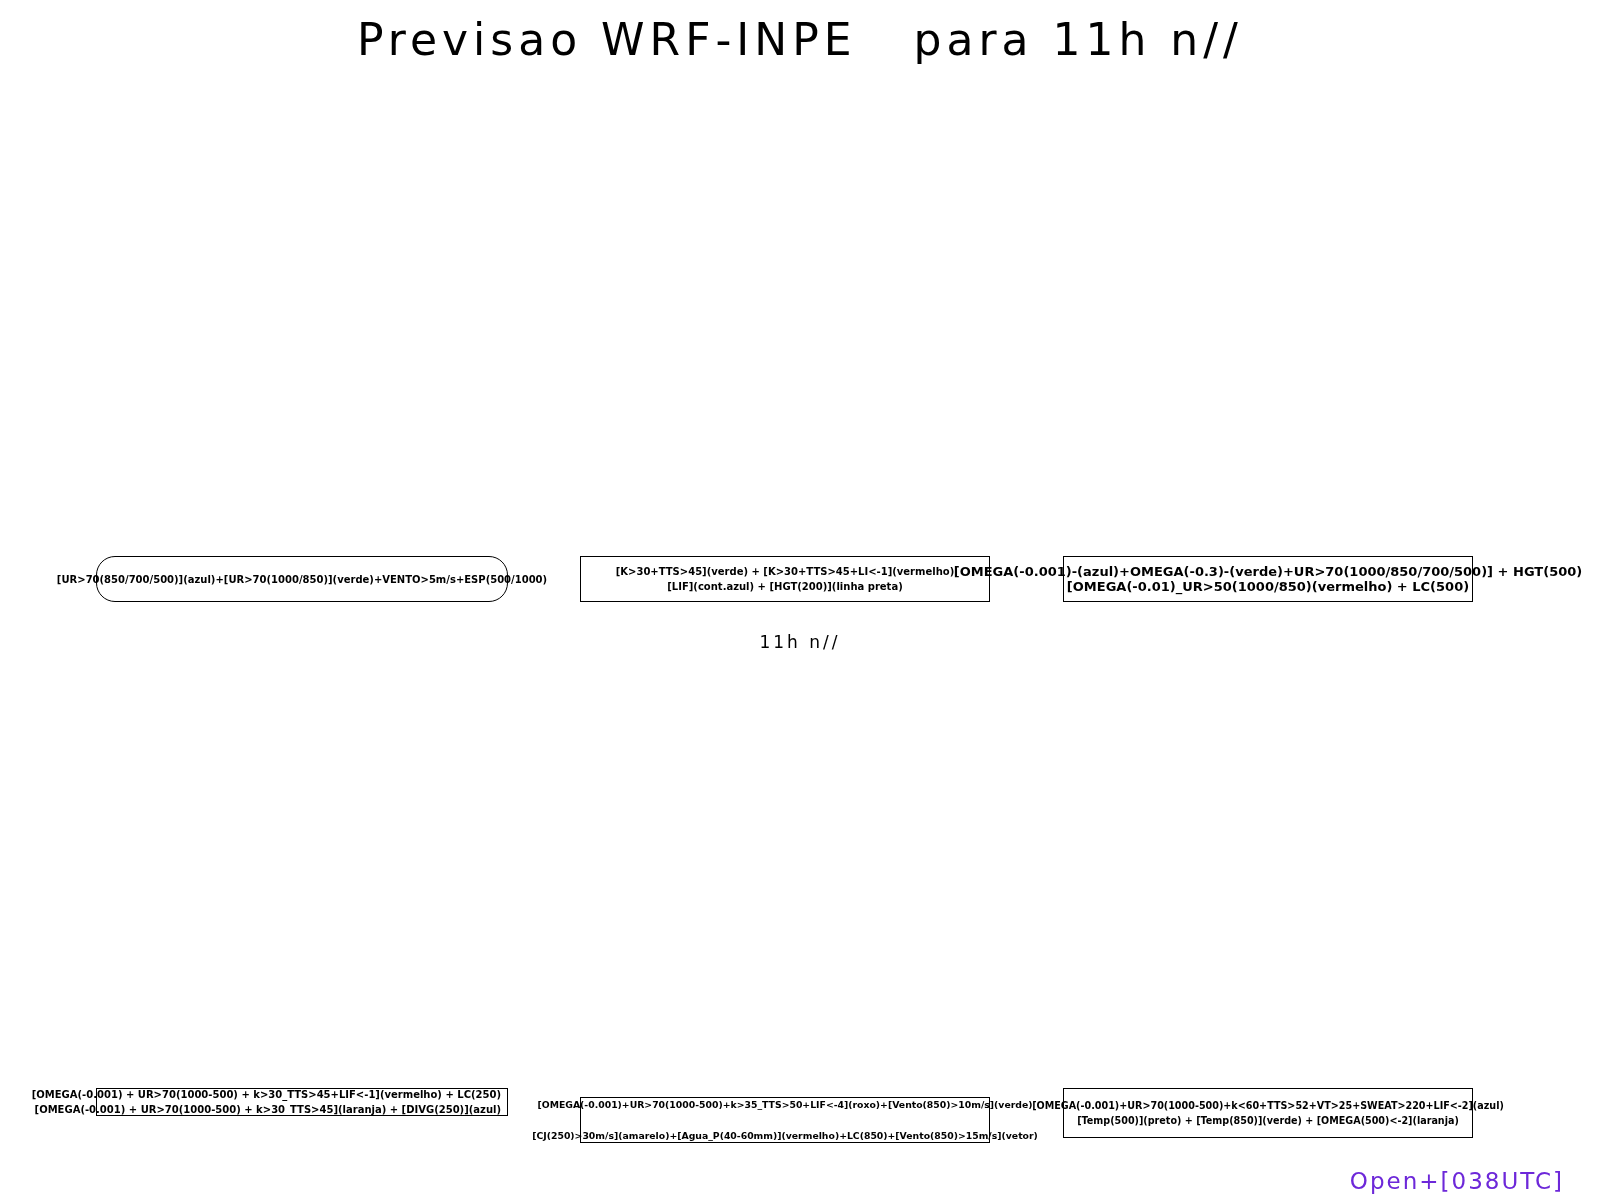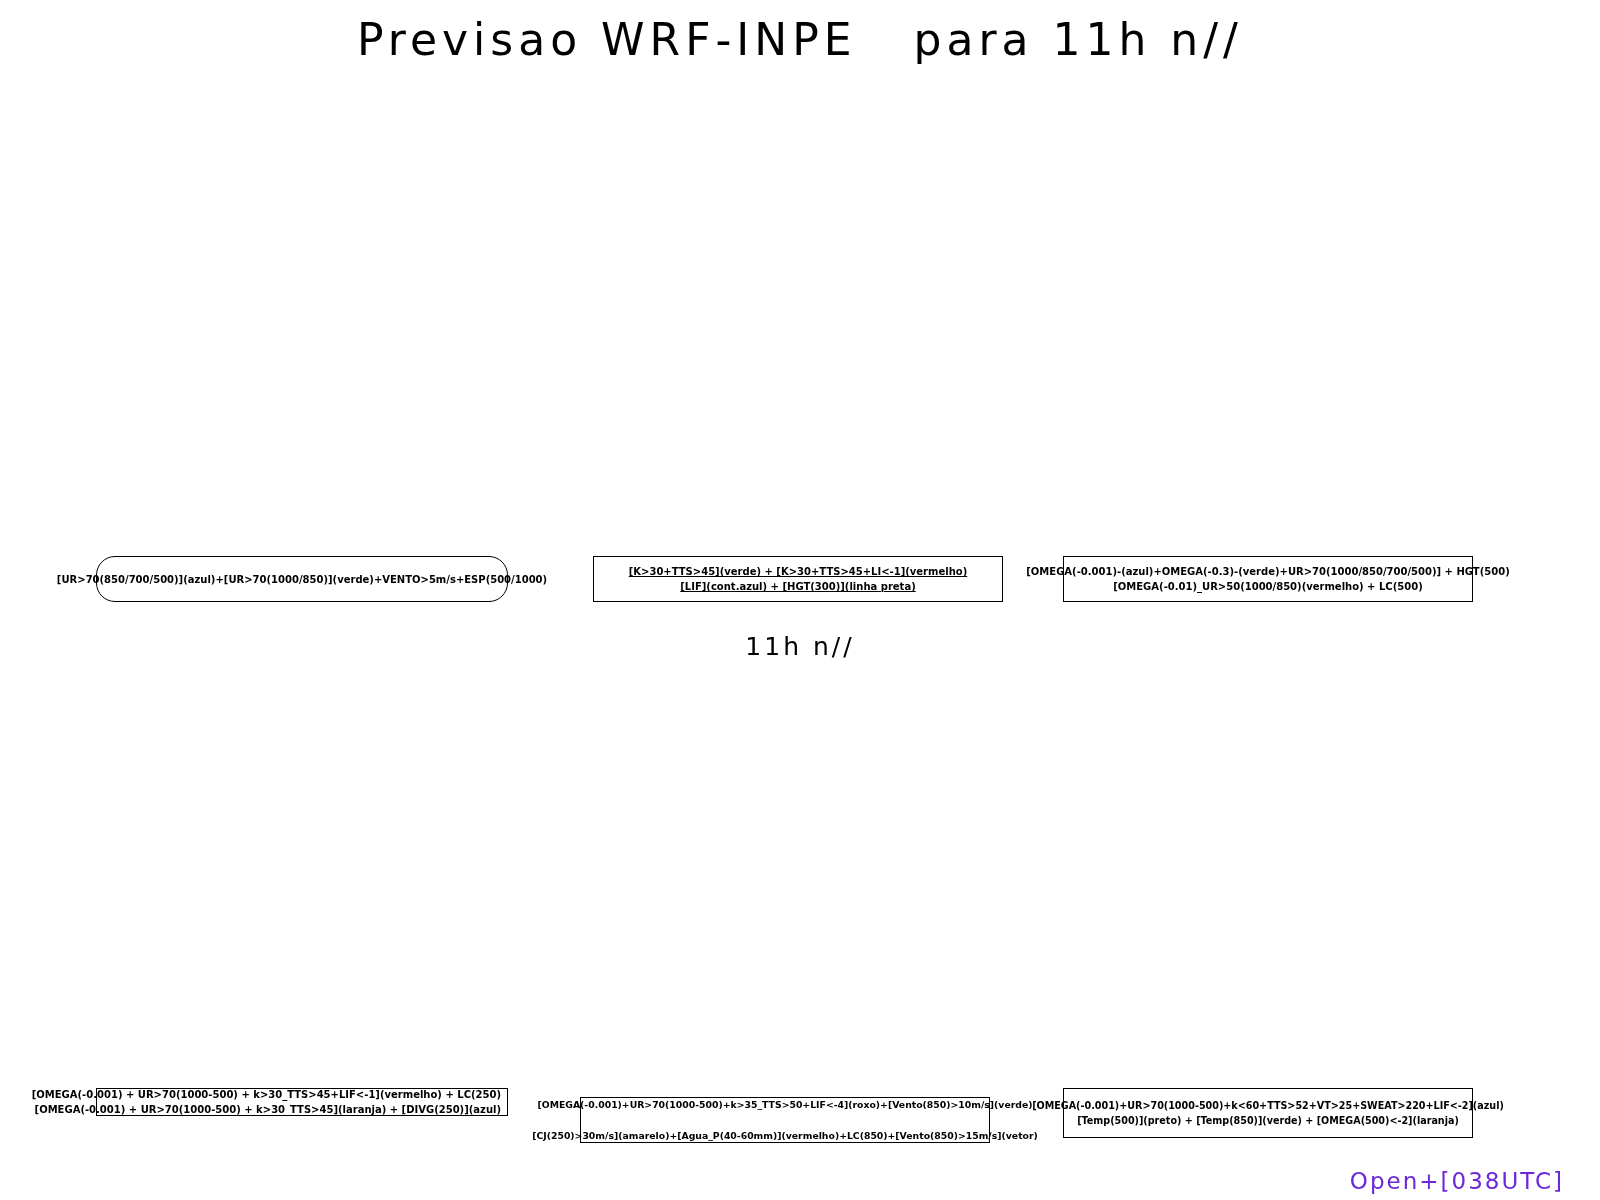--- a/index.html
+++ b/index.html
@@ -31,21 +31,21 @@
     white-space: pre;
   }
 
   
   .mid-label {
     position: absolute;
     top: 632px;
     left: 0;
     width: 1600px;
     text-align: center;
-    font-size: 25px;
+    font-size: 17px;
     letter-spacing: 3px;
     color: #000;
     white-space: pre;
   }
 
   
   .corner-label {
     position: absolute;
     right: 36px;
     bottom: 6px;
@@ -72,44 +72,44 @@
     font-size: 10px;
     font-weight: bold;
     line-height: 15px;
     white-space: nowrap;
     color: #000;
     text-align: center;
   }
 
   
   .box-r1c1 { left: 96px;  top: 556px;  width: 412px; height: 46px; border-radius: 19px; }
-  .box-r1c2 { left: 593px; top: 556px;  width: 410px; height: 46px; text-decoration: underline; }
+  .box-r1c2 { left: 580px; top: 556px;  width: 410px; height: 46px; }
   .box-r1c3 { left: 1063px;top: 556px;  width: 410px; height: 46px; }
   
   .box-r2c1 { left: 96px;  top: 1088px; width: 412px; height: 28px; align-items: flex-end; }
   .box-r2c2 { left: 580px; top: 1097px; width: 410px; height: 46px; gap: 16px; }
   .box-r2c3 { left: 1063px;top: 1088px; width: 410px; height: 50px; }
 
   
   .box-r2c2 .legend-line { font-size: 9.3px; }
   .box-r2c3 .legend-line { font-size: 9.6px; }
-  .box-r1c3 .legend-line { font-size: 10px; }
+  .box-r1c3 .legend-line { font-size: 13px; }
 </style>
 </head>
 <body>
 
 <div class="main-title">Previsao WRF-INPE   para 11h n//</div>
 
 <div class="legend-box box-r1c1">
   <div class="legend-line">[UR&gt;70(850/700/500)](azul)+[UR&gt;70(1000/850)](verde)+VENTO&gt;5m/s+ESP(500/1000)</div>
 </div>
 
 <div class="legend-box box-r1c2">
   <div class="legend-line">[K&gt;30+TTS&gt;45](verde)  +  [K&gt;30+TTS&gt;45+LI&lt;-1](vermelho)</div>
-  <div class="legend-line">[LIF](cont.azul)  +  [HGT(300)](linha  preta)</div>
+  <div class="legend-line">[LIF](cont.azul)  +  [HGT(200)](linha  preta)</div>
 </div>
 
 <div class="legend-box box-r1c3">
   <div class="legend-line">[OMEGA(-0.001)-(azul)+OMEGA(-0.3)-(verde)+UR&gt;70(1000/850/700/500)]  +  HGT(500)</div>
   <div class="legend-line">[OMEGA(-0.01)_UR&gt;50(1000/850)(vermelho)  +  LC(500)</div>
 </div>
 
 <div class="mid-label">11h n//</div>
 
 <div class="legend-box box-r2c1">

